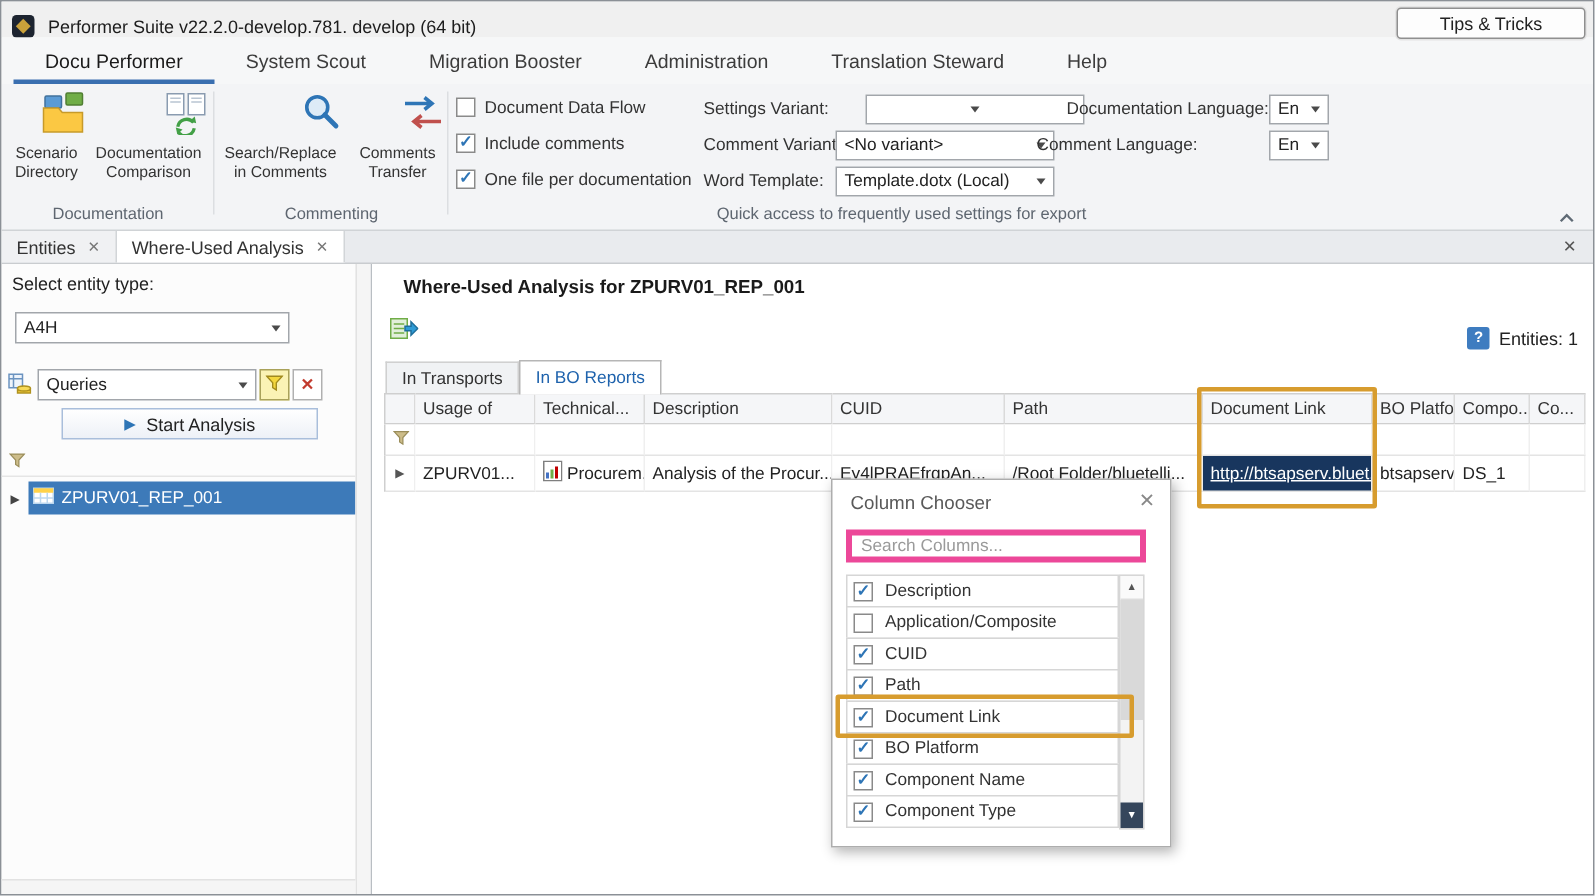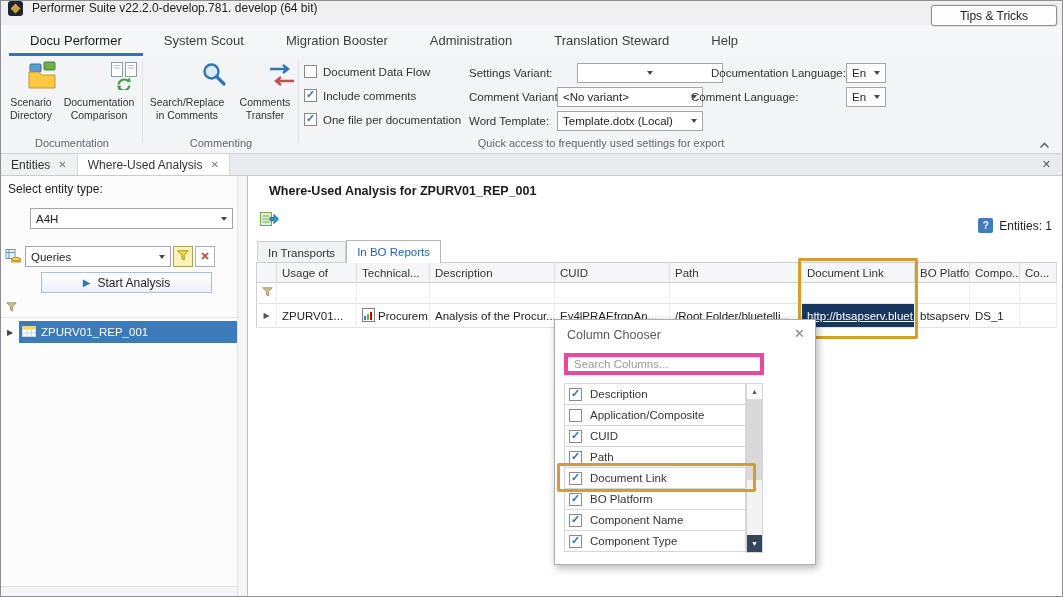--- a/index.html
+++ b/index.html
@@ -3,21 +3,21 @@
 <meta charset="utf-8">
 <style>
   * { margin:0; padding:0; box-sizing:border-box; }
   body { font-family:"Liberation Sans", sans-serif; background:#9aa0a6; }
   #screen { position:relative; width:1063px; height:597px; background:#fff;
             border:1px solid #8b9096; overflow:hidden; font-size:12px; color:#222; }
   .abs { position:absolute; }
 
   
   .titlebar { position:absolute; left:0; top:0; width:100%; height:24px; background:#f0f0f0;
-              display:flex; align-items:flex-start; }
+              display:flex; align-items:flex-end; }
   .app-icon { width:15px; height:15px; margin-left:7px; background:#1d2430; border-radius:3px;
               position:relative; flex:none; }
   .app-icon::after { content:""; position:absolute; left:4px; top:4px; width:7px; height:7px;
               background:#caa13a; transform:rotate(45deg); }
   .tb-title { margin-left:9px; font-size:12px; color:#1d1d1d; white-space:nowrap; }
   .win-btns { margin-left:auto; display:flex; height:100%; }
   .win-btn { width:38px; display:flex; align-items:center; justify-content:center;
              font-size:12px; color:#333; }
 
   
@@ -105,21 +105,21 @@
   .tf { height:21px; background:#fff; border-bottom:1px solid #e4e4e4; border-right:1px solid #efefef;
         display:flex; align-items:center; padding-left:5px; }
   .td { height:24px; background:#fff; border-bottom:1px solid #e4e4e4; border-right:1px solid #efefef;
         font-size:11.5px; color:#222; display:flex; align-items:center; padding-left:5px;
         white-space:nowrap; overflow:hidden; }
   .td.link { background:#18365e; color:#fff; text-decoration:underline; }
   .c0{width:21px;} .c1{width:80px;} .c2{width:73px;} .c3{width:125px;} .c4{width:115px;}
   .c5{width:132px;} .c6{width:113px;} .c7{width:55px;} .c8{width:50px;} .c9{width:37px;}
 
   
-  .dialog { position:absolute; left:553px; top:318px; width:262px; height:246px; background:#fff;
+  .dialog { position:absolute; left:553px; top:318px; width:227px; height:246px; background:#fff;
             border:1px solid #adadad; box-shadow:2px 3px 8px rgba(0,0,0,.3); z-index:50; }
   .dlg-t { position:absolute; left:12px; top:8px; font-size:12.5px; color:#595959; }
   .dlg-x { position:absolute; right:10px; top:6px; font-size:13px; color:#888; }
   .dlg-search { position:absolute; left:9px; top:33px; width:200px; height:22px; border:4px solid #ec4899;
                 padding-left:6px; font-size:11.5px; color:#333; font-family:"Liberation Sans",sans-serif; outline:none; }
   .dlg-search::placeholder { color:#9a9a9a; }
   .cc-list { position:absolute; left:9px; top:63px; width:182px; }
   .cc-row { height:22px; border:1px solid #d6d6d6; margin-top:-1px; display:flex; align-items:center;
             gap:8px; padding-left:4px; background:#fff; }
   .cc-row:first-child { margin-top:0; }
@@ -276,21 +276,21 @@
     <div class="dtab active">
       <span>Where-Used Analysis</span>
       <span class="x">✕</span>
     </div>
     <div class="strip-x">✕</div>
   </div>
 
   <div class="sidebar">
     <div class="ent-lbl">Select entity type:</div>
 
-    <div class="combo" style="left:9px; top:32px; width:203px; height:21px;margin-left:20px;">
+    <div class="combo" style="left:9px; top:32px; width:183px; height:21px;">
       <span class="val">A4H</span>
       <span class="arr"></span>
     </div>
 
     <span class="icon16 abs" style="left:4px; top:72px;">
       <svg width="16" height="16" viewBox="0 0 16 16">
         <rect x="1" y="1.5" width="9" height="9" fill="#eef4fb" stroke="#6b93c0"></rect>
         <line x1="1" y1="4.5" x2="10" y2="4.5" stroke="#6b93c0"></line>
         <line x1="4" y1="1.5" x2="4" y2="10.5" stroke="#6b93c0"></line>
         <rect x="6.7" y="11" width="8.6" height="3" fill="#f5cf3a" stroke="#b09220"></rect>

